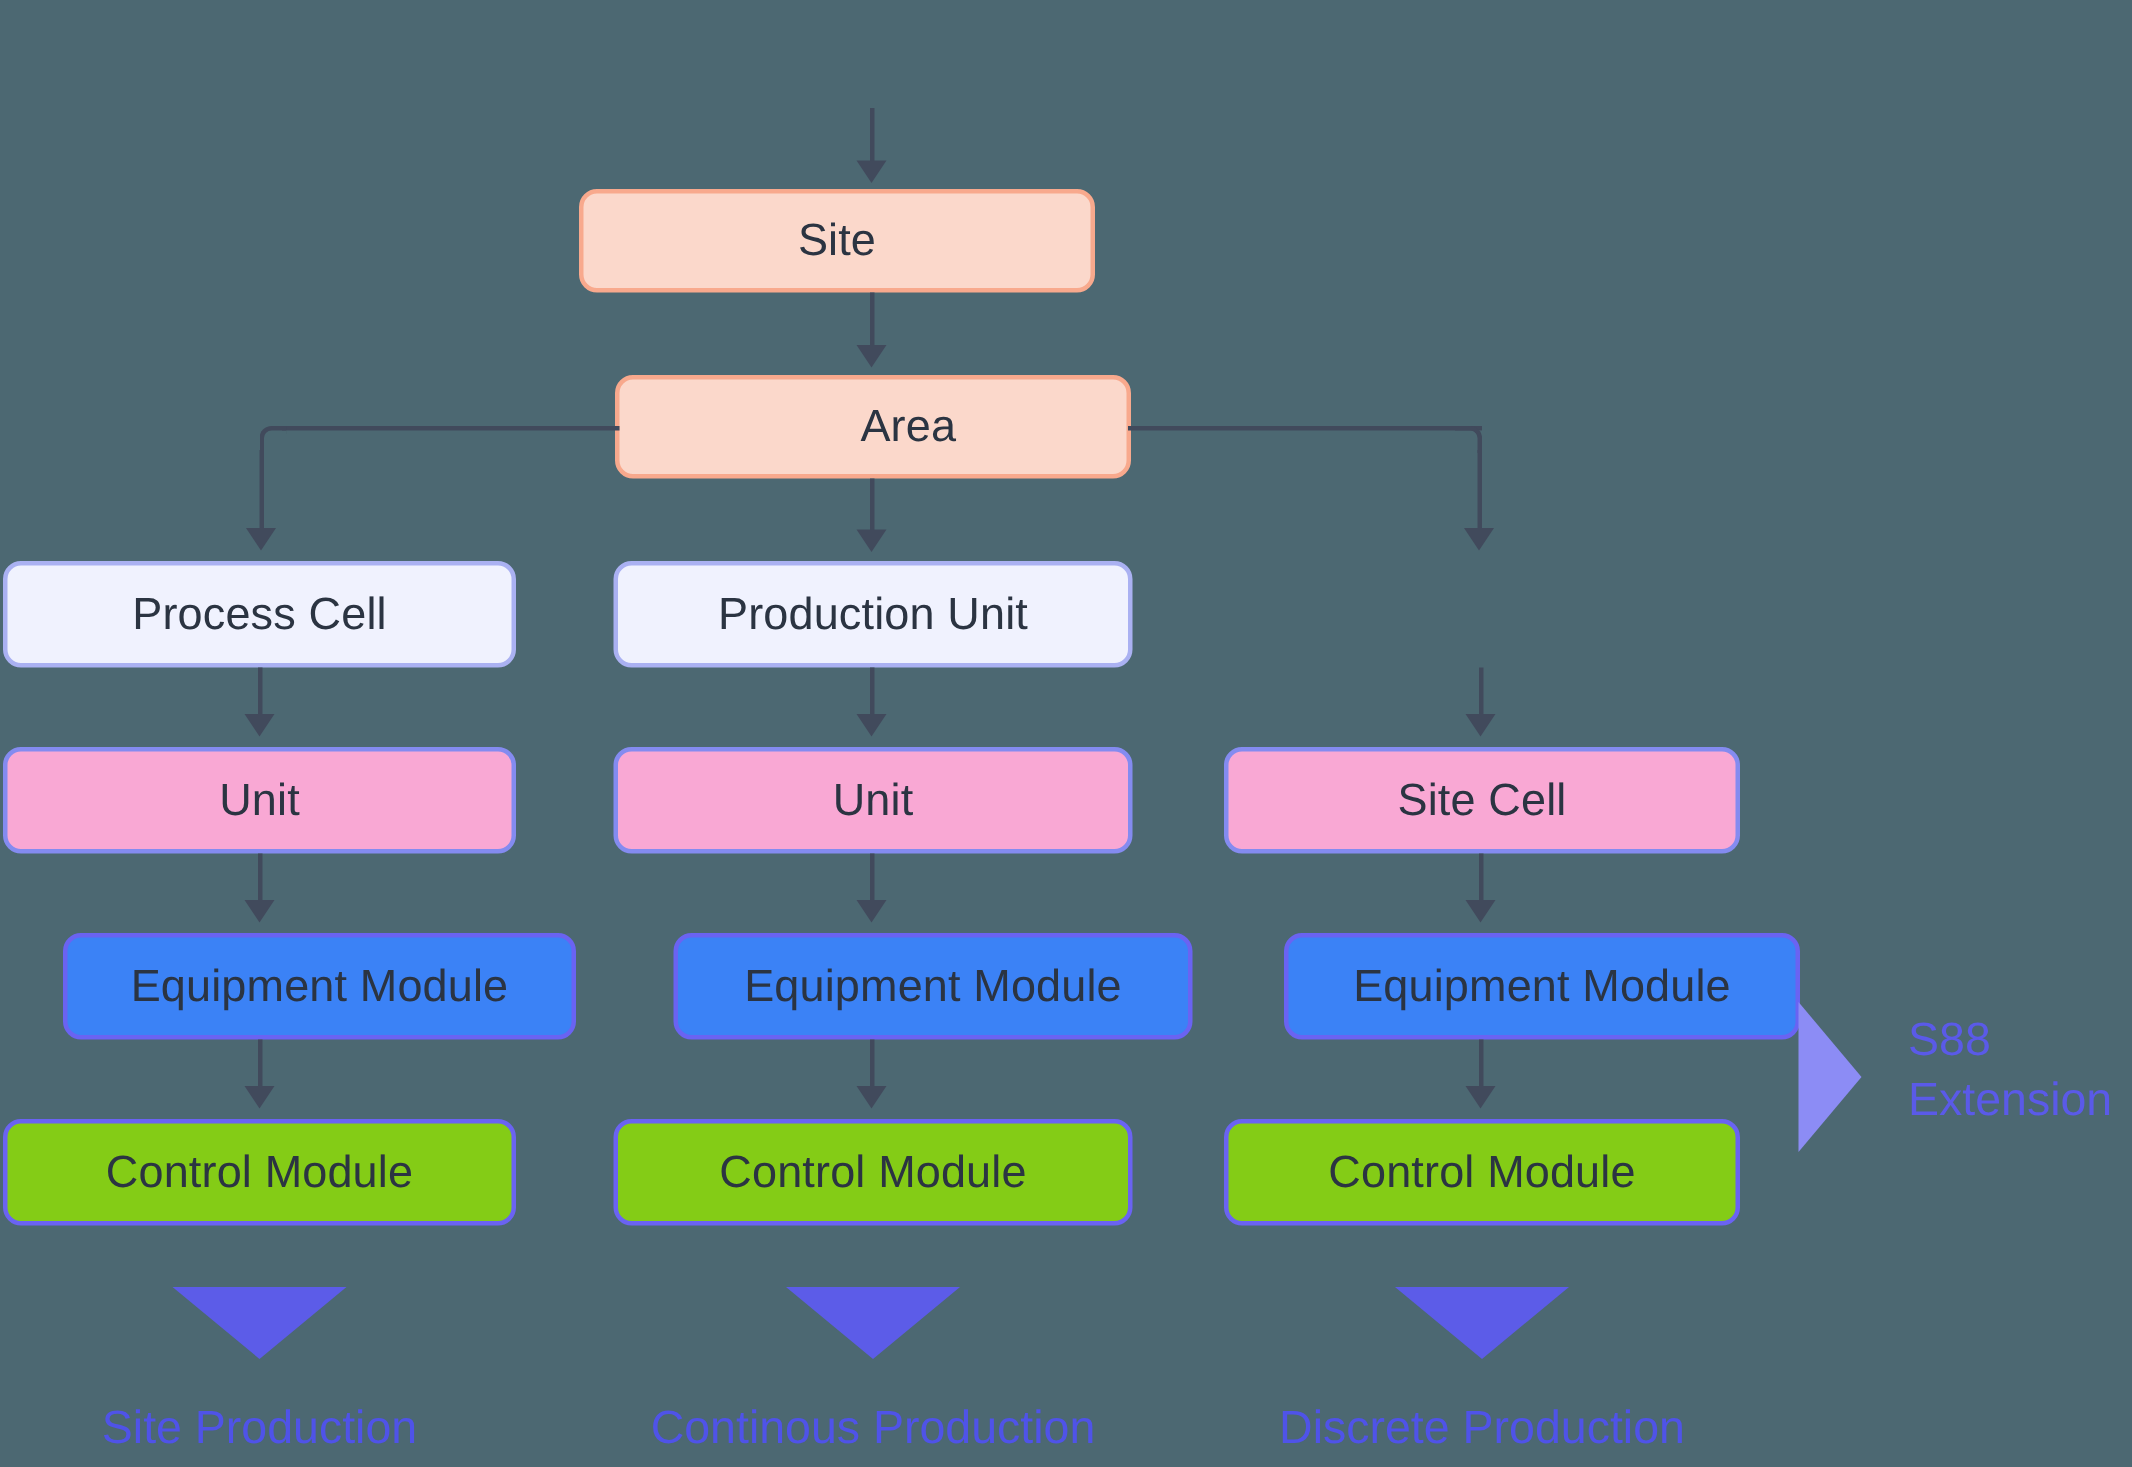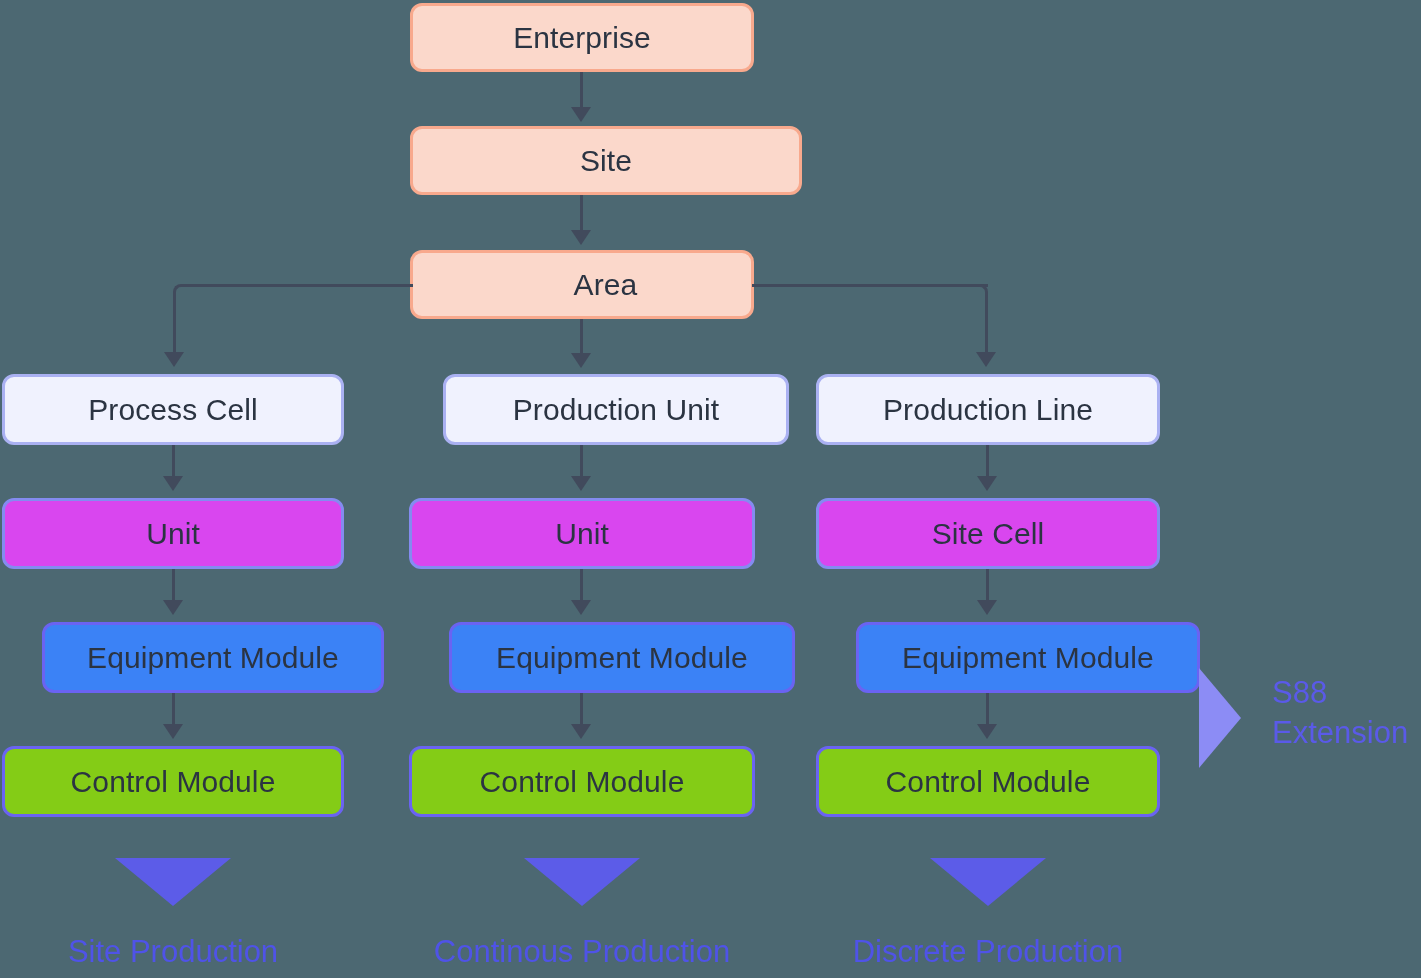--- a/index.html
+++ b/index.html
@@ -28,21 +28,21 @@
     border-width: 3px;
     font-size: 30px;
     color: #2b3442;
     line-height: 1;
     white-space: nowrap;
     letter-spacing: 0.1px;
   }
 
   .tier-top   { background: #fbd8cb; border-color: #f8a98d; }
   .tier-1     { background: #f0f2fe; border-color: #aab1f2; }
-  .tier-2     { background: #d946ef; border-color: #848bf0; }
+  .tier-2     { background: #f9a8d4; border-color: #848bf0; }
   .tier-3     { background: #3b82f6; border-color: #6a63f2; margin-left: 40px; }
   .tier-4     { background: #84cc16; border-color: #6a63f2; }
 
   
   .vline {
     position: absolute;
     width: 3px;
     background: #414a5c;
   }
   .hline {
@@ -111,28 +111,25 @@
     color: #5a5ae8;
     line-height: 1.28;
     white-space: nowrap;
   }
 </style>
 </head>
 <body>
 
 <div id="canvas">
 
-  <div class="node tier-top" style="left:410px; top:3px; width:344px; height:69px;">
-    <span>Enterprise</span>
-  </div>
 
   <div class="vline" style="left:580px; top:72px; width:3px; height:40px;"></div>
   <div class="arrowhead" style="left:571px; top:107px;"></div>
 
-  <div class="node tier-top" style="left:410px; top:126px; width:392px; height:69px;">
+  <div class="node tier-top" style="left:386px; top:126px; width:344px; height:69px;">
     <span>Site</span>
   </div>
 
   <div class="vline" style="left:580px; top:195px; width:3px; height:40px;"></div>
   <div class="arrowhead" style="left:571px; top:230px;"></div>
 
   <div class="node tier-top" style="left:410px; top:250px; width:344px; height:69px;padding-left:47px;">
     <span>Area</span>
   </div>
 
@@ -167,21 +164,21 @@
   <div class="vline" style="left:172px; top:693px; height:35px;"></div>
   <div class="arrowhead" style="left:163px; top:724px;"></div>
 
   <div class="node tier-4" style="left:2px; top:746px; width:342px; height:71px;">
     <span>Control Module</span>
   </div>
 
   <div class="chevron" style="left:115px; top:858px;"></div>
   <div class="bottom-label" style="left:0px; top:935px; width:346px;">Site Production</div>
 
-  <div class="node tier-1" style="left:409px; top:374px; width:346px; height:71px;margin-left:34px;">
+  <div class="node tier-1" style="left:409px; top:374px; width:346px; height:71px;">
     <span>Production Unit</span>
   </div>
   <div class="vline" style="left:580px; top:445px; height:35px;"></div>
   <div class="arrowhead" style="left:571px; top:476px;"></div>
 
   <div class="node tier-2" style="left:409px; top:498px; width:346px; height:71px;">
     <span>Unit</span>
   </div>
   <div class="vline" style="left:580px; top:569px; height:35px;"></div>
   <div class="arrowhead" style="left:571px; top:600px;"></div>
@@ -192,23 +189,20 @@
   <div class="vline" style="left:580px; top:693px; height:35px;"></div>
   <div class="arrowhead" style="left:571px; top:724px;"></div>
 
   <div class="node tier-4" style="left:409px; top:746px; width:346px; height:71px;">
     <span>Control Module</span>
   </div>
 
   <div class="chevron" style="left:524px; top:858px;"></div>
   <div class="bottom-label" style="left:409px; top:935px; width:346px;">Continous Production</div>
 
-  <div class="node tier-1" style="left:816px; top:374px; width:344px; height:71px;">
-    <span>Production Line</span>
-  </div>
   <div class="vline" style="left:986px; top:445px; height:35px;"></div>
   <div class="arrowhead" style="left:977px; top:476px;"></div>
 
   <div class="node tier-2" style="left:816px; top:498px; width:344px; height:71px;">
     <span>Site Cell</span>
   </div>
   <div class="vline" style="left:986px; top:569px; height:35px;"></div>
   <div class="arrowhead" style="left:977px; top:600px;"></div>
 
   <div class="node tier-3" style="left:816px; top:622px; width:344px; height:71px;">

